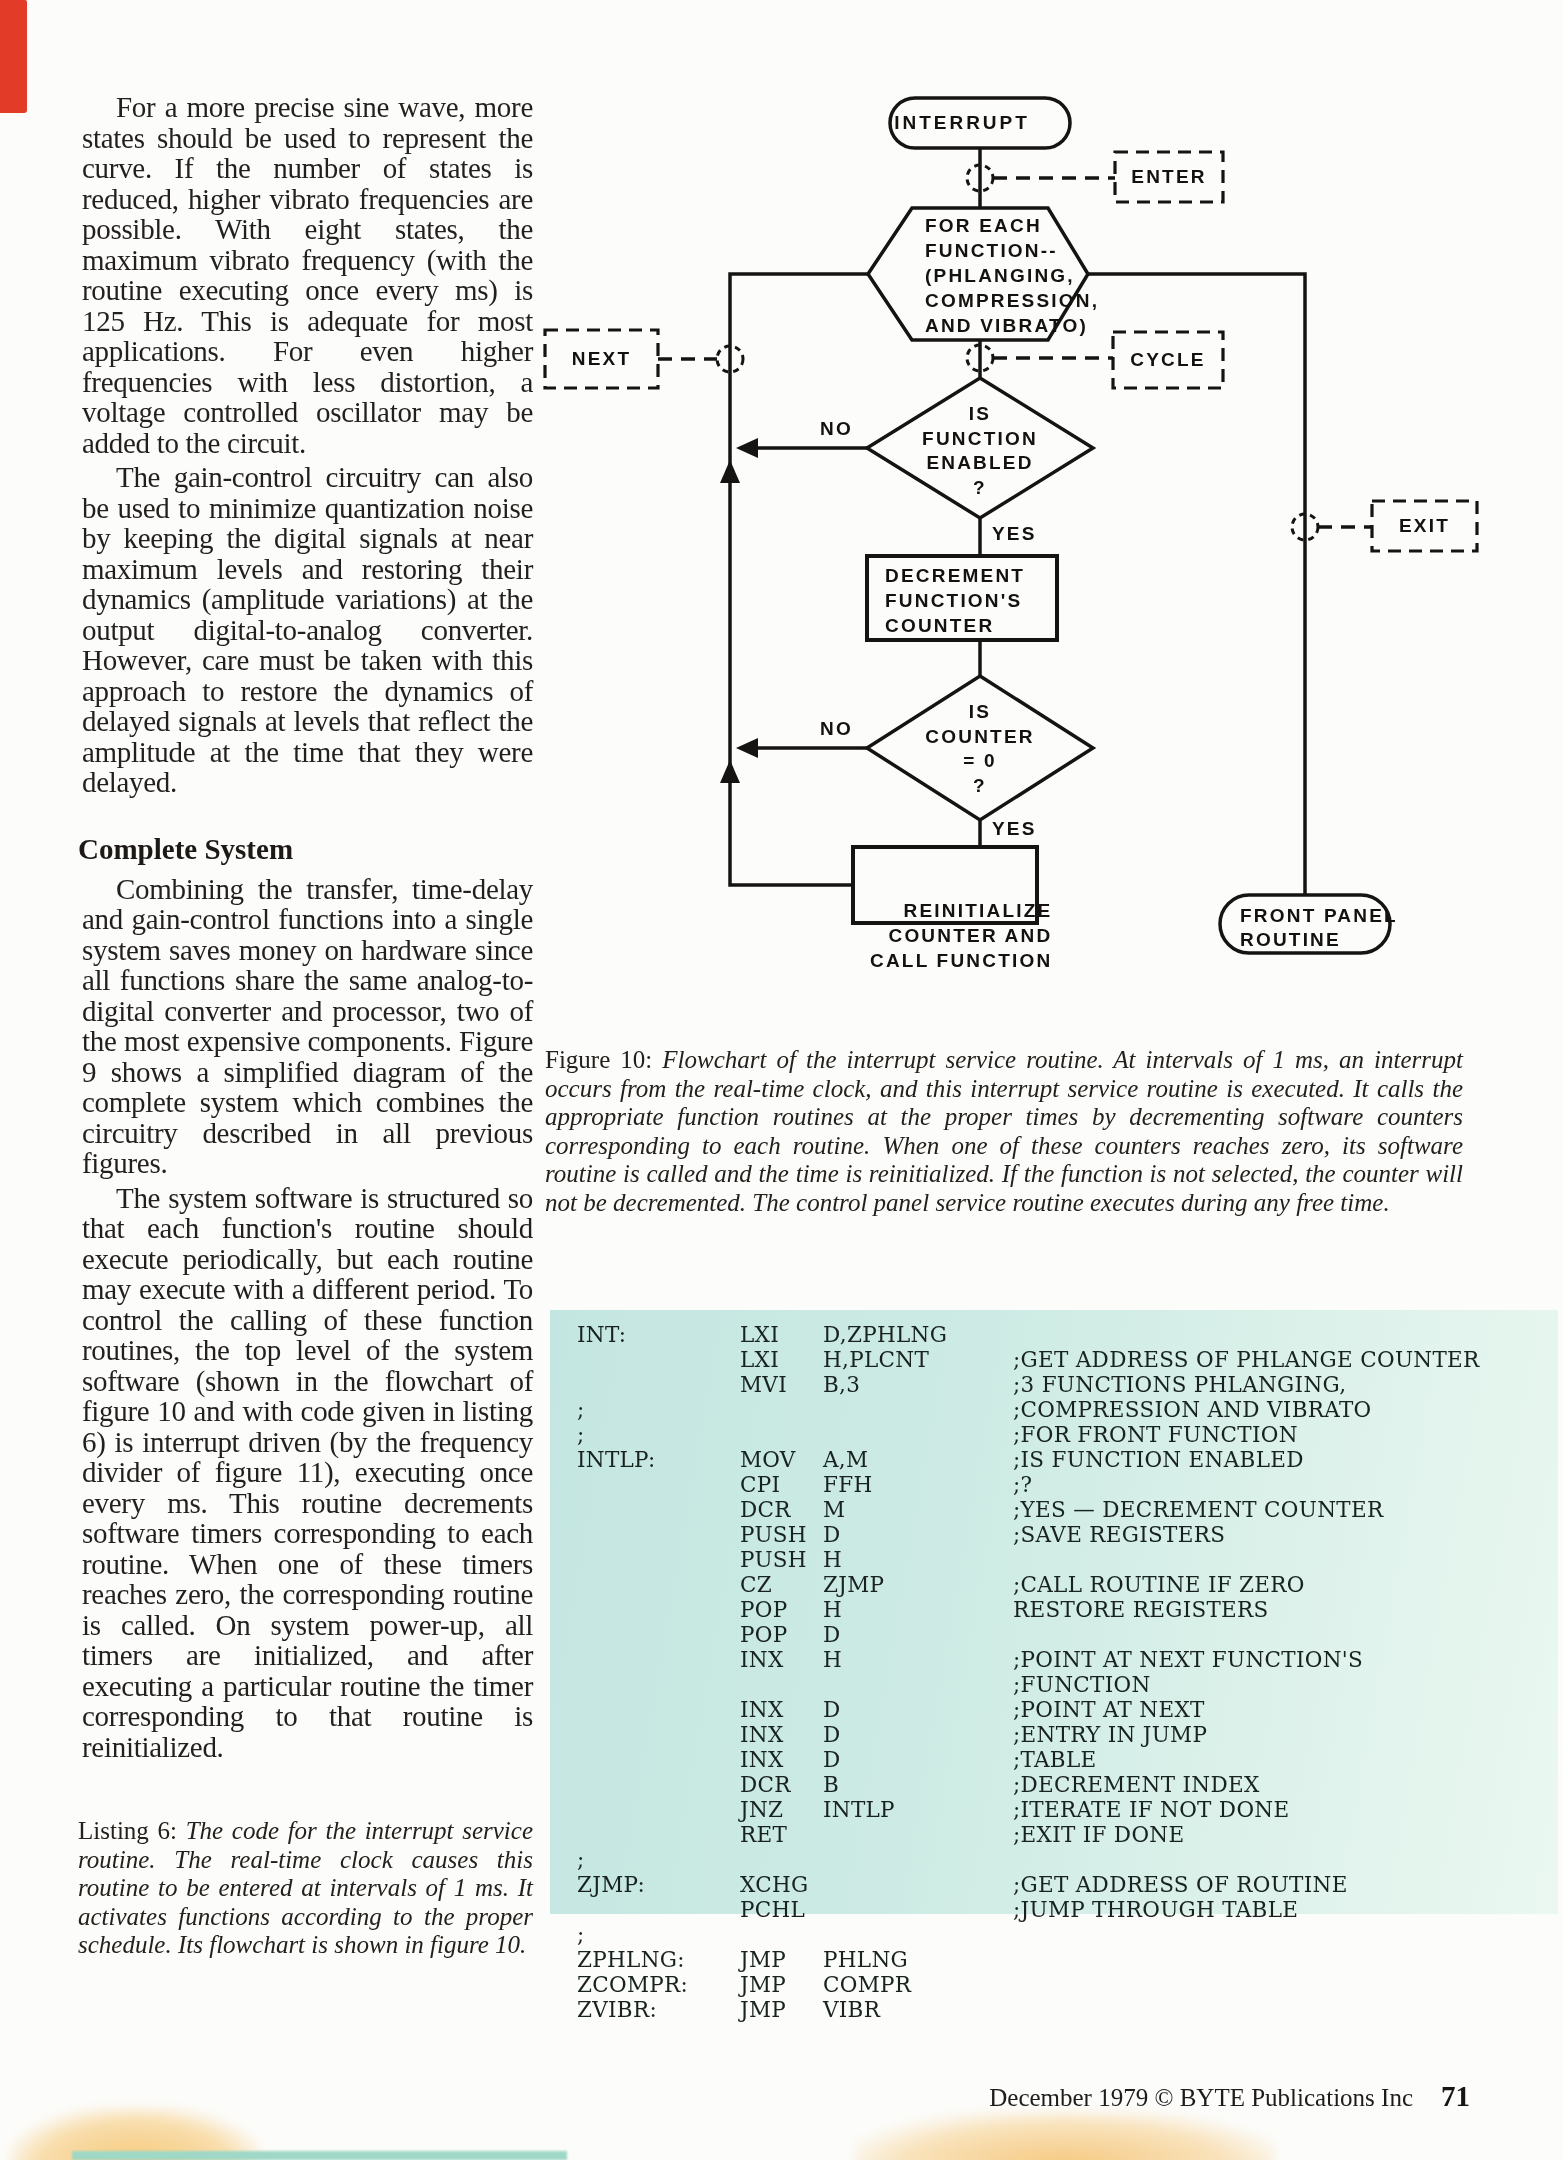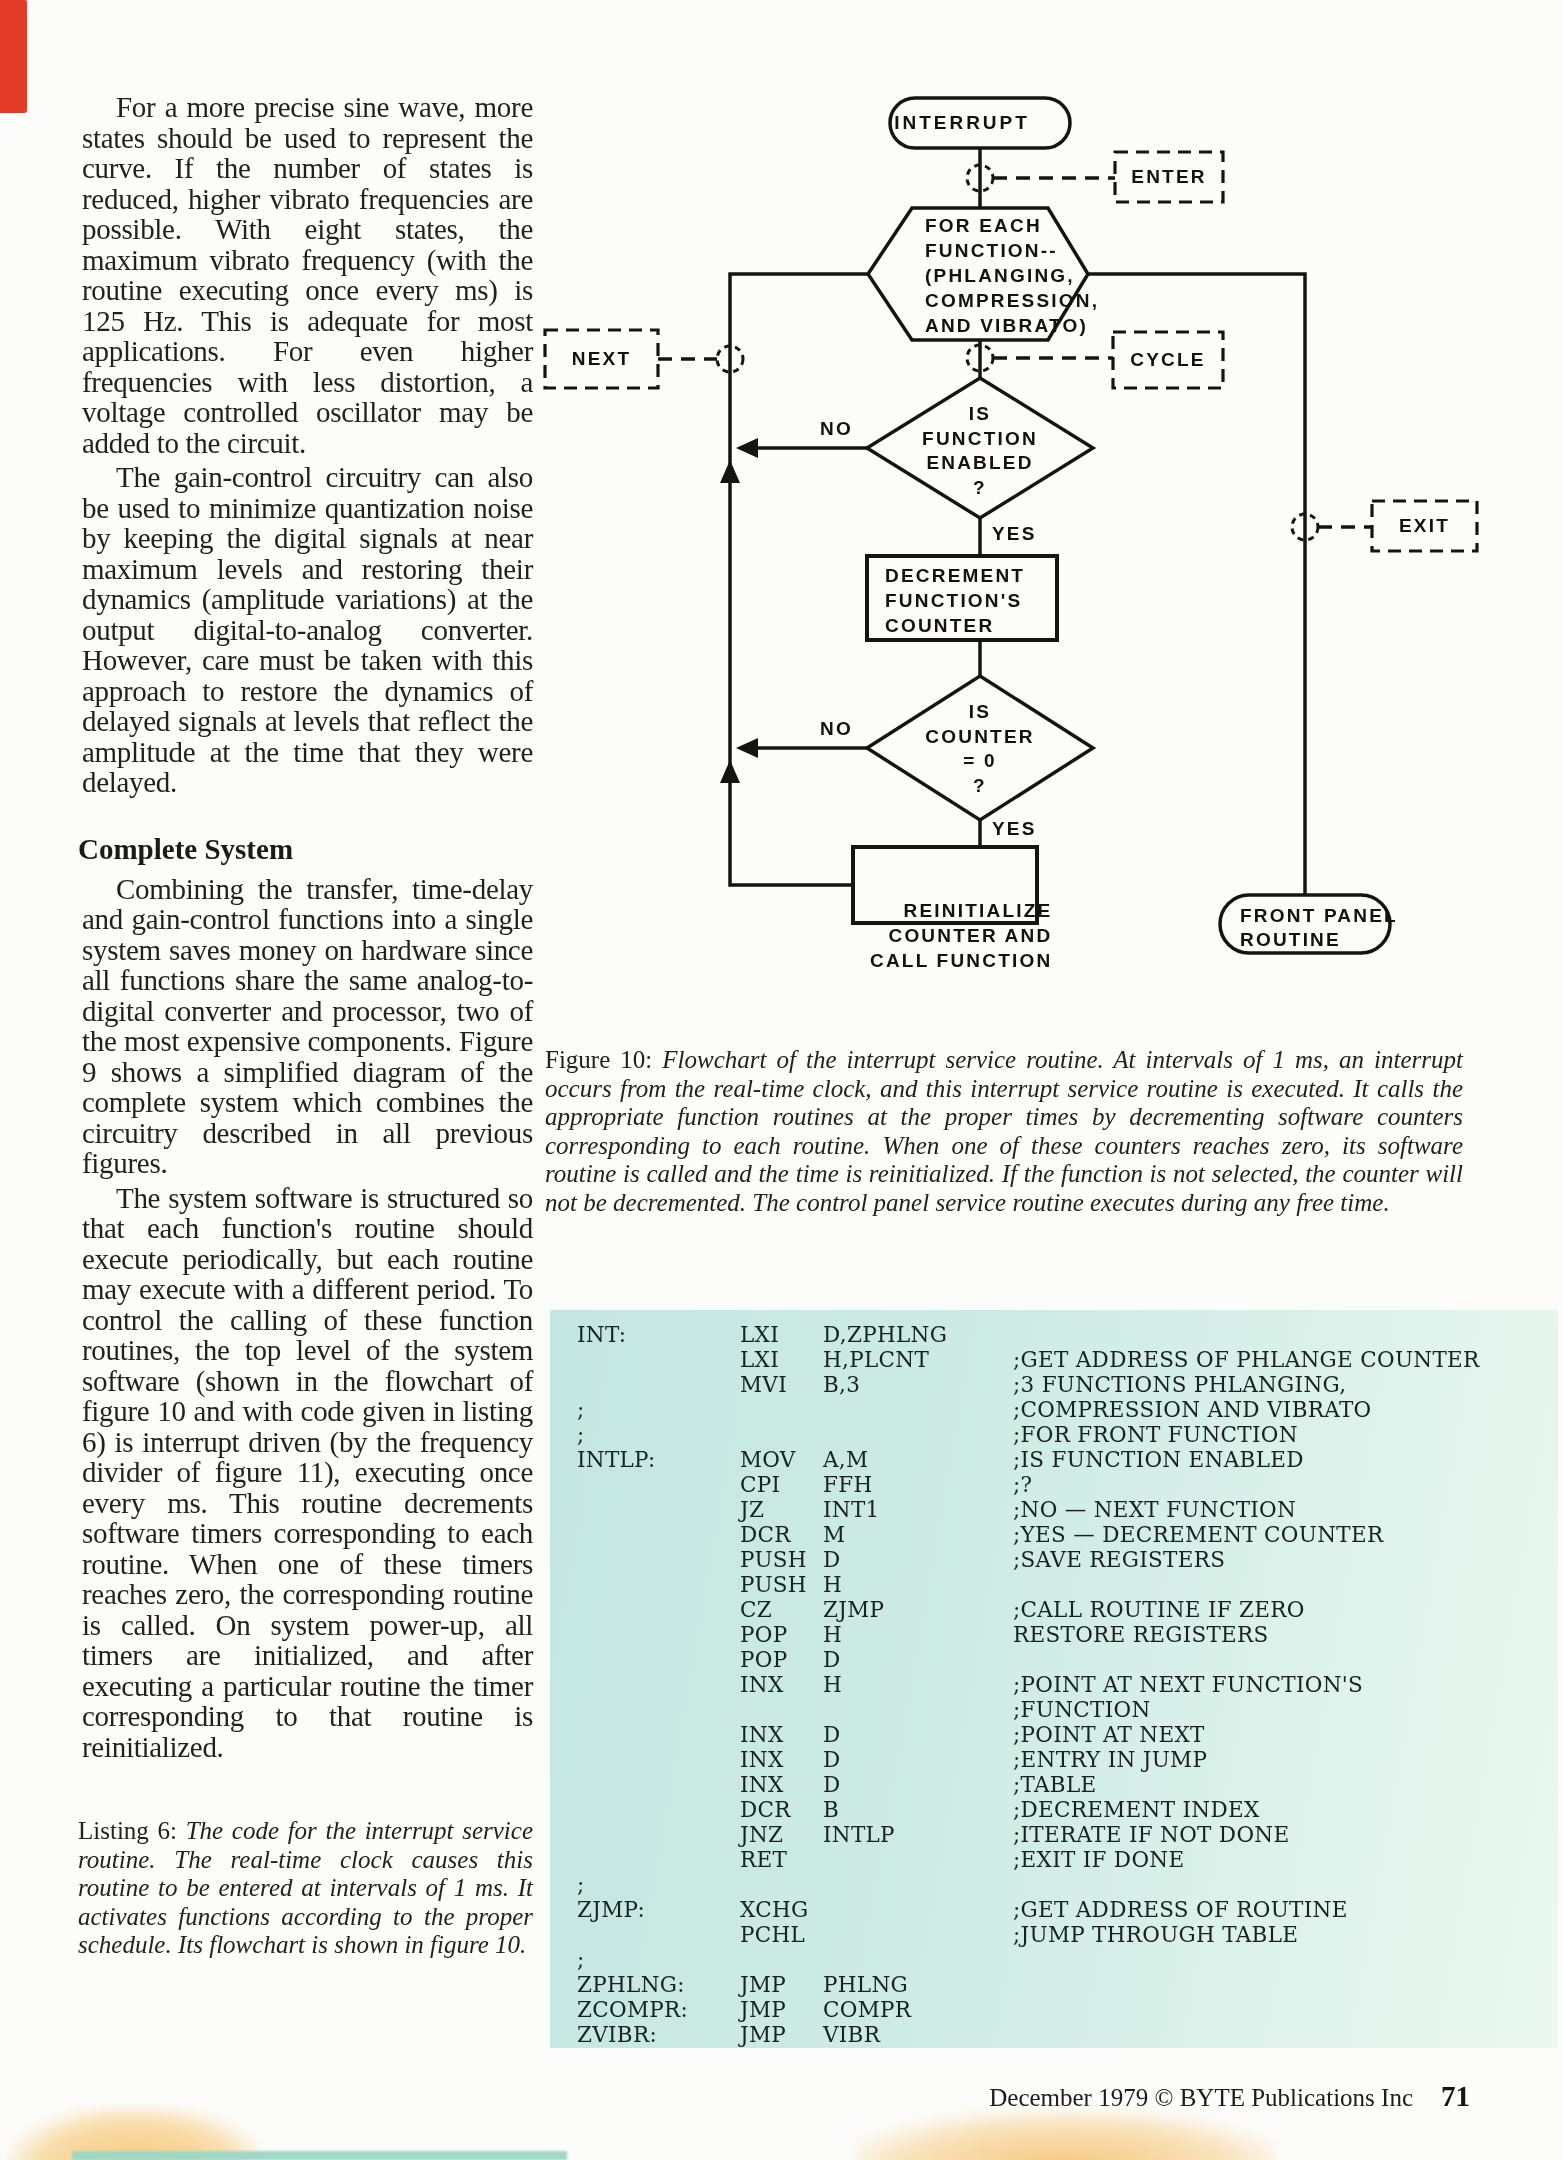--- a/index.html
+++ b/index.html
@@ -27,21 +27,21 @@
   
   .flowchart{position:absolute;left:540px;top:60px;width:1022px;height:1010px;}
   .flowchart svg{position:absolute;left:0;top:0;}
   .fc-label{
     position:absolute;font-family:"Liberation Sans",sans-serif;font-weight:bold;
     font-size:19px;letter-spacing:2.2px;color:#14110e;white-space:pre-line;line-height:25px;
   }
   .fc-center{text-align:center;}
   
   .listing{
-    position:absolute;left:550px;top:1310px;width:1008px;height:738px;
+    position:absolute;left:550px;top:1310px;width:1008px;height:604px;
     background:linear-gradient(100deg,#c4e6e1 0%,#cdebe4 40%,#e0f3ec 78%,#eaf8f1 100%);
     padding-top:12px;box-sizing:border-box;
   }
   .lst-row{display:flex;height:25px;line-height:25px;padding-left:27px;
     font-family:"DejaVu Serif",serif;font-size:21.5px;letter-spacing:0.3px;color:#182320;}
   .lst-label{width:163px;flex:none;}
   .lst-op{width:83px;flex:none;}
   .lst-arg{width:190px;flex:none;}
   .lst-comment{flex:1;white-space:nowrap;}
   
@@ -201,26 +201,20 @@
       <span class="lst-comment">;IS FUNCTION ENABLED</span>
     </div>
     <div class="lst-row">
       <span class="lst-label"></span>
       <span class="lst-op">CPI</span>
       <span class="lst-arg">FFH</span>
       <span class="lst-comment">;?</span>
     </div>
     <div class="lst-row">
       <span class="lst-label"></span>
-      <span class="lst-op">JZ</span>
-      <span class="lst-arg">INT1</span>
-      <span class="lst-comment">;NO — NEXT FUNCTION</span>
-    </div>
-    <div class="lst-row">
-      <span class="lst-label"></span>
       <span class="lst-op">DCR</span>
       <span class="lst-arg">M</span>
       <span class="lst-comment">;YES — DECREMENT COUNTER</span>
     </div>
     <div class="lst-row">
       <span class="lst-label"></span>
       <span class="lst-op">PUSH</span>
       <span class="lst-arg">D</span>
       <span class="lst-comment">;SAVE REGISTERS</span>
     </div>

